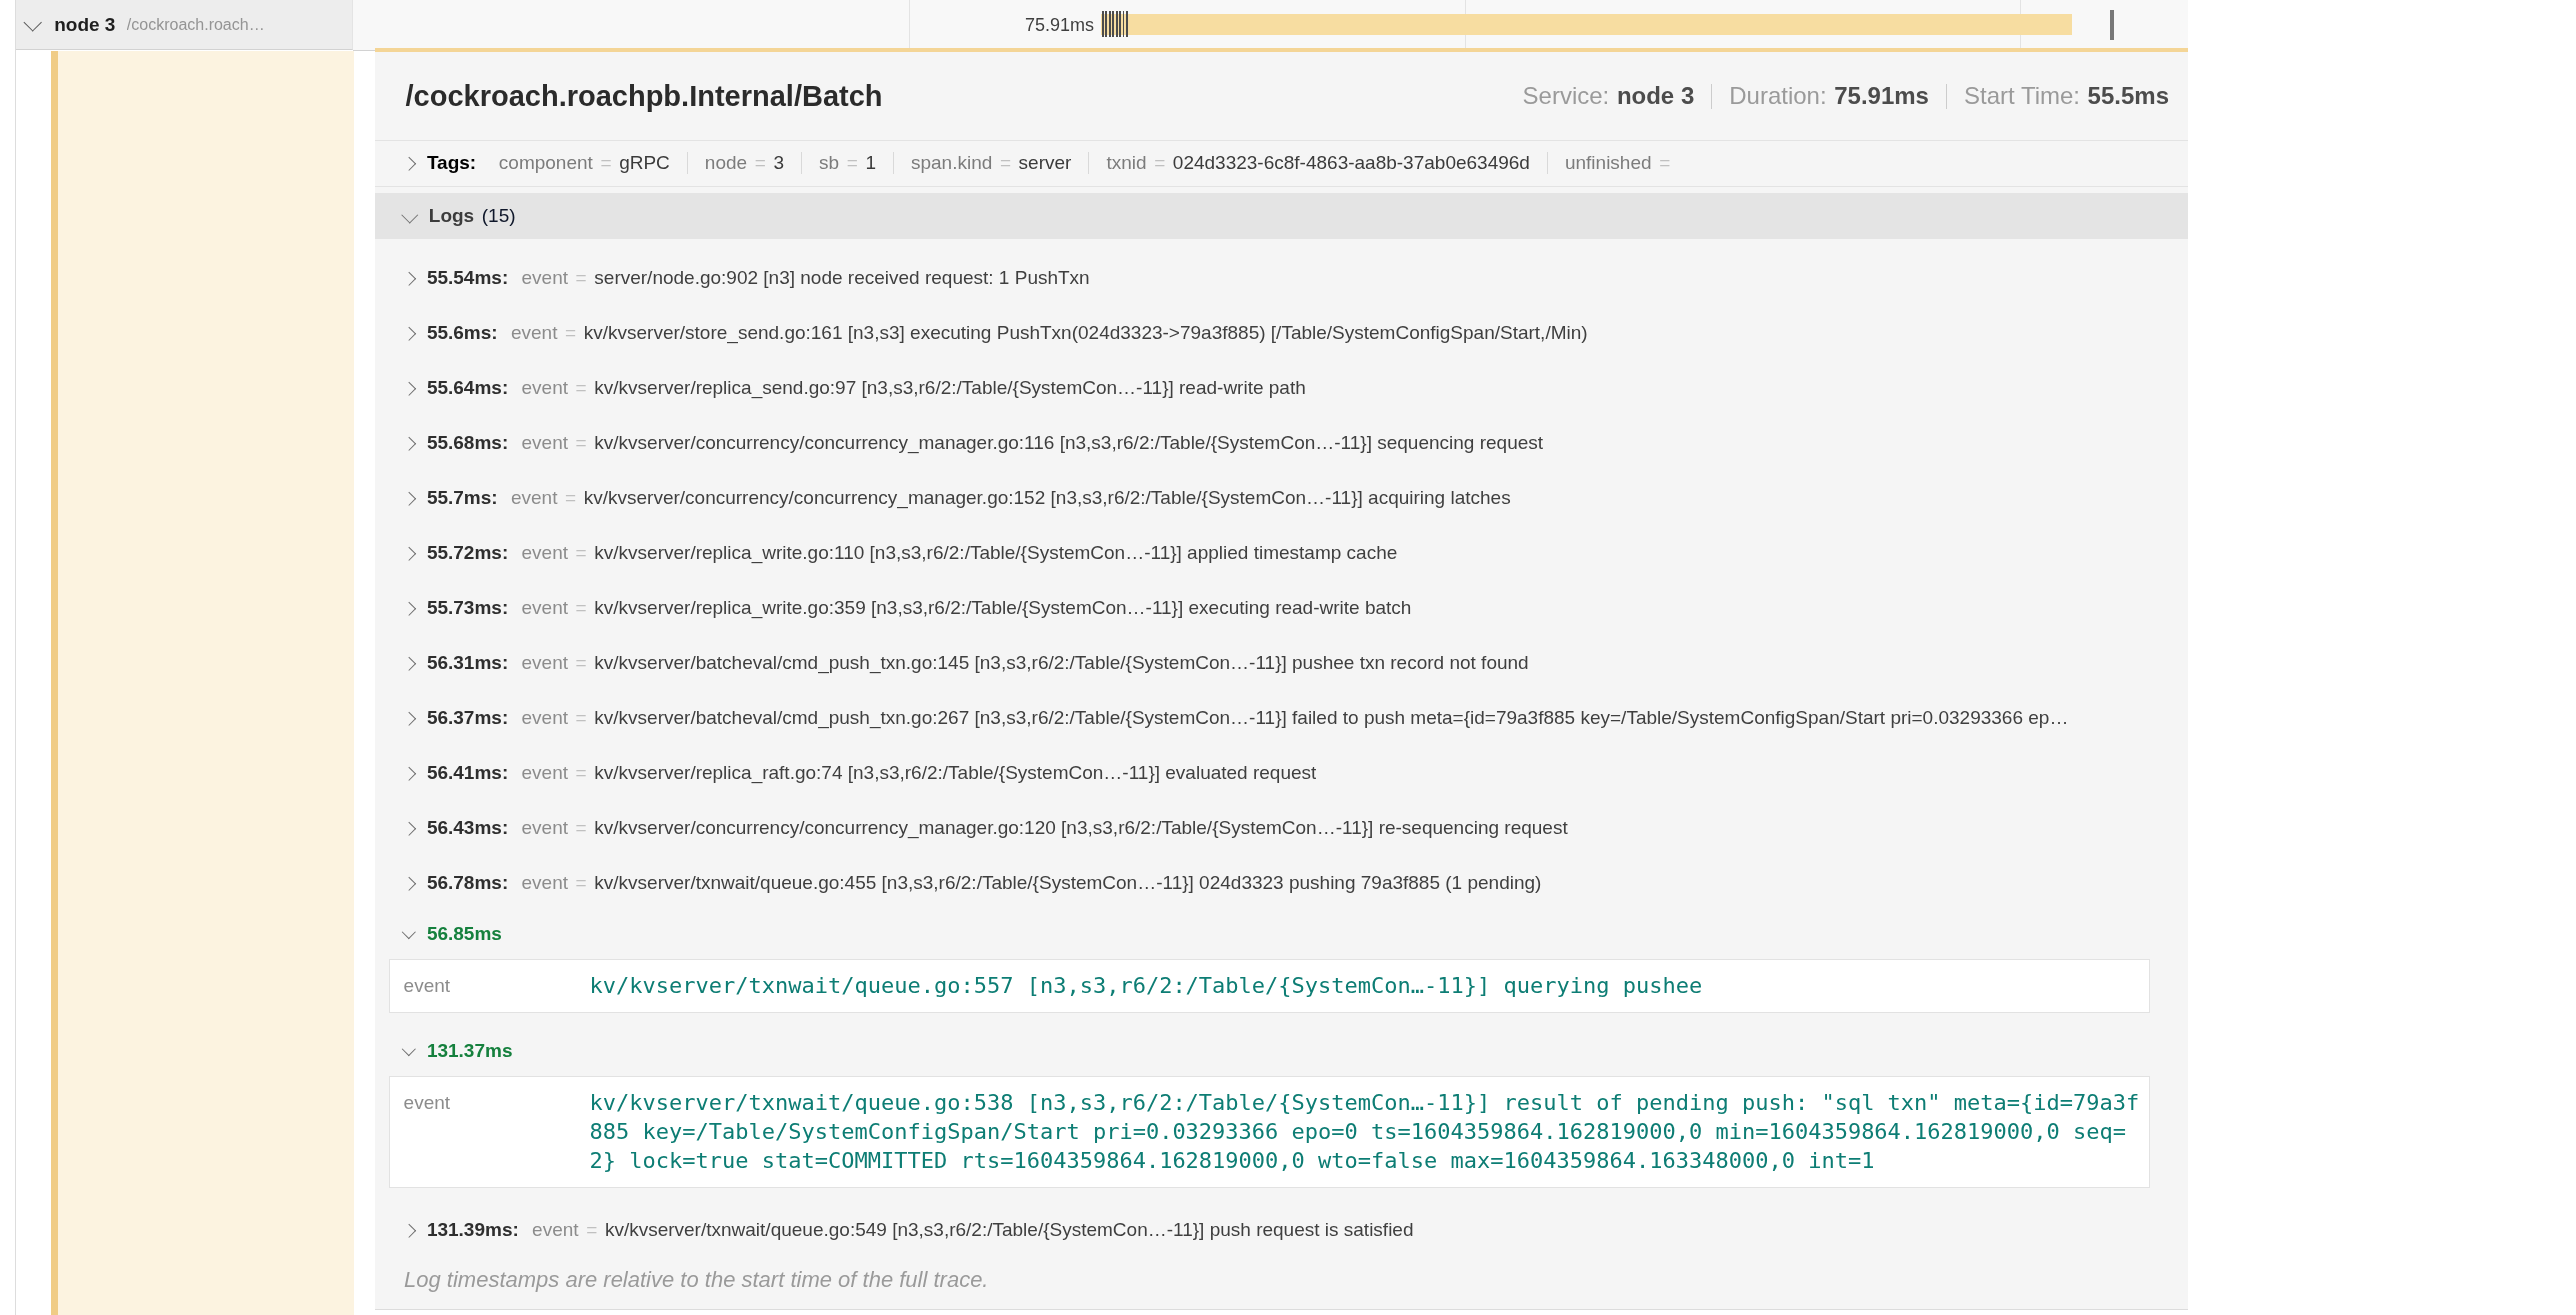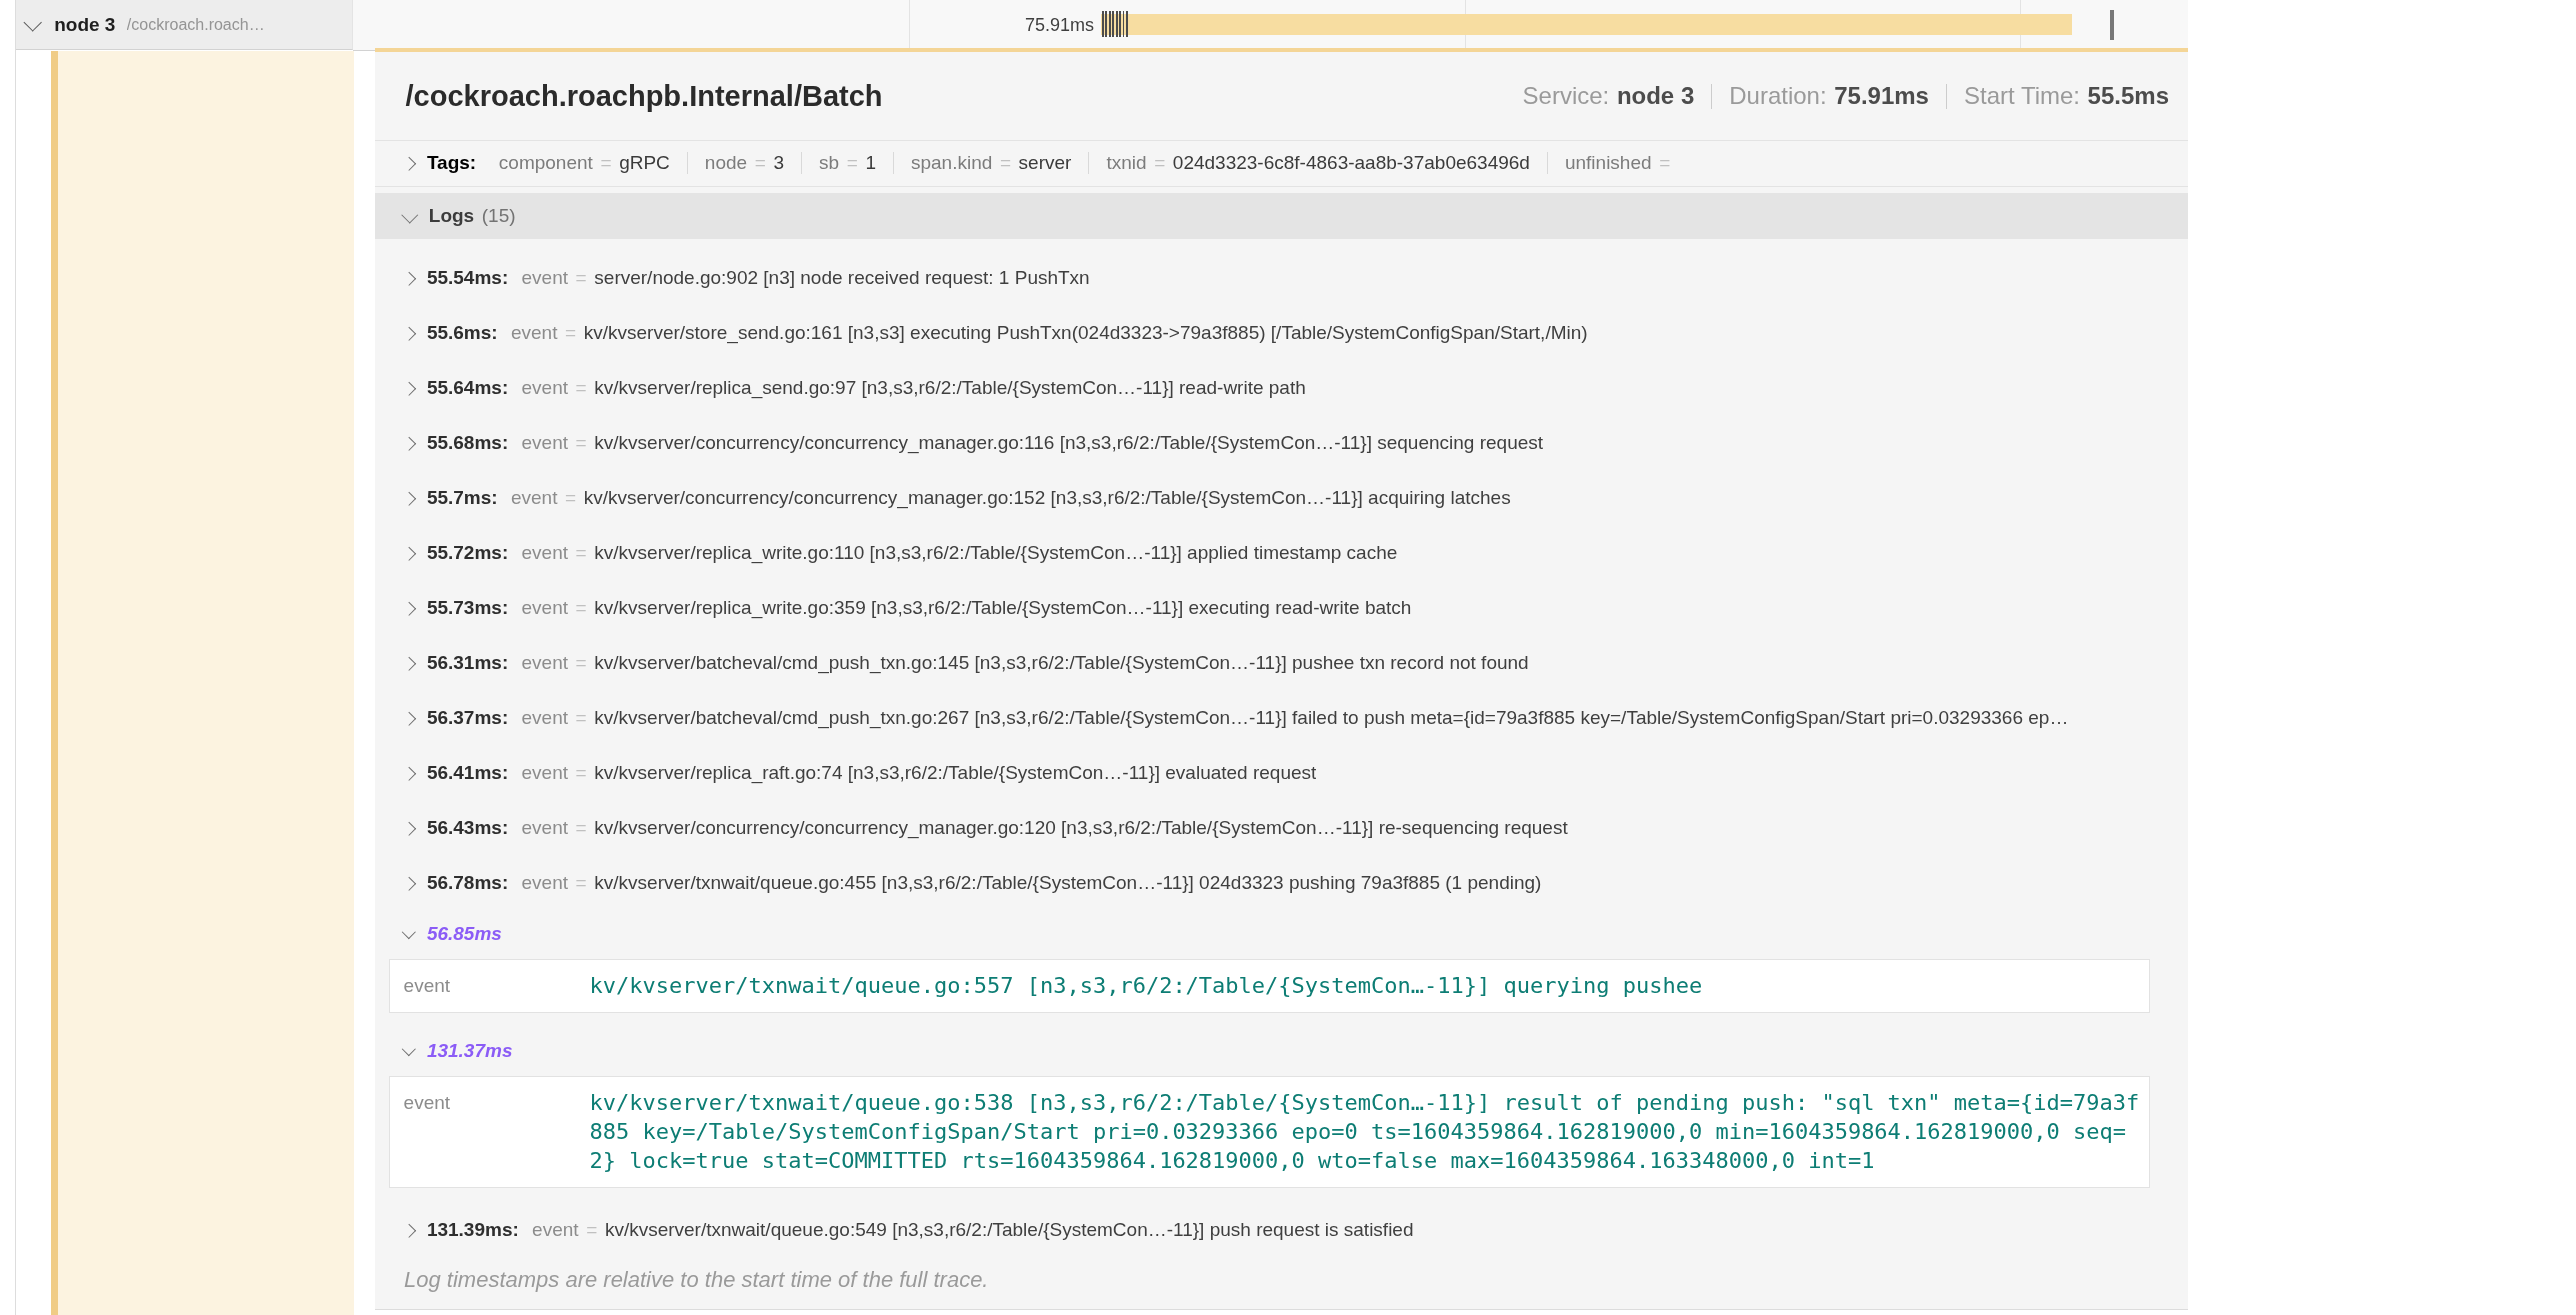--- a/index.html
+++ b/index.html
@@ -45,32 +45,32 @@
   .tags-label{font-weight:700;color:#000000;margin:0 5.7px 0 13.3px;}
   .tag{padding:0 17px;white-space:nowrap;}
   .tag + .tag{border-left:1px solid #d9d9d9;}
   .tk{color:#7c7c7c;}
   .teq{color:#c0c0c0;margin:0 7.6px;}
   .tv{color:#3b3b3b;}
 
   .logs{margin-top:6.7px;}
   .logs-header{height:46px;background:#e4e4e4;display:flex;align-items:center;padding-left:29px;font-size:19px;}
   .logs-title{font-weight:700;color:#3c3c3c;margin-left:13.3px;}
-  .logs-count{color:#737373;margin-left:7.6px;}
+  .logs-count{color:#0f172a;margin-left:7.6px;}
 
   .rows{padding-top:11.4px;}
   .log-row{height:55px;display:flex;align-items:center;padding:0 15.3px 0 29px;
            font-size:19px;white-space:nowrap;overflow:hidden;}
   .log-row .time{font-weight:700;color:#2e2e2e;margin:0 13.3px;}
   .log-row .k{color:#8c8c8c;}
   .log-row .eq{color:#c0c0c0;margin:0 7.6px;}
   .log-row .v{color:#3f3f3f;overflow:hidden;text-overflow:ellipsis;}
 
   .log-group-header{height:46px;display:flex;align-items:center;padding-left:29px;font-size:19px;}
-  .log-group-header .time{font-weight:700;color:#8b5cf6;margin-left:13.3px;font-style:italic;}
+  .log-group-header .time{font-weight:700;color:#15803d;margin-left:13.3px;}
   .log-box{margin:1.9px 38px 15.3px 14.3px;background:#ffffff;border:1px solid #e2e2e2;
            display:flex;align-items:flex-start;padding:11.4px 0;}
   .log-box .k{width:186px;flex:none;padding-left:13.3px;color:#8c8c8c;font-size:19px;line-height:29px;}
   .log-box .val{font-family:"DejaVu Sans Mono",monospace;font-size:22px;line-height:29px;
                 color:#0d7d74;white-space:pre-wrap;word-break:break-all;width:1789px;}
 
   .footer{padding:9.5px 0 0 29px;font-size:22px;color:#9a9a9a;font-style:italic;}
 
   
   .chev{display:inline-block;width:10.5px;height:10.5px;border-right:1.9px solid #6e6e6e;

